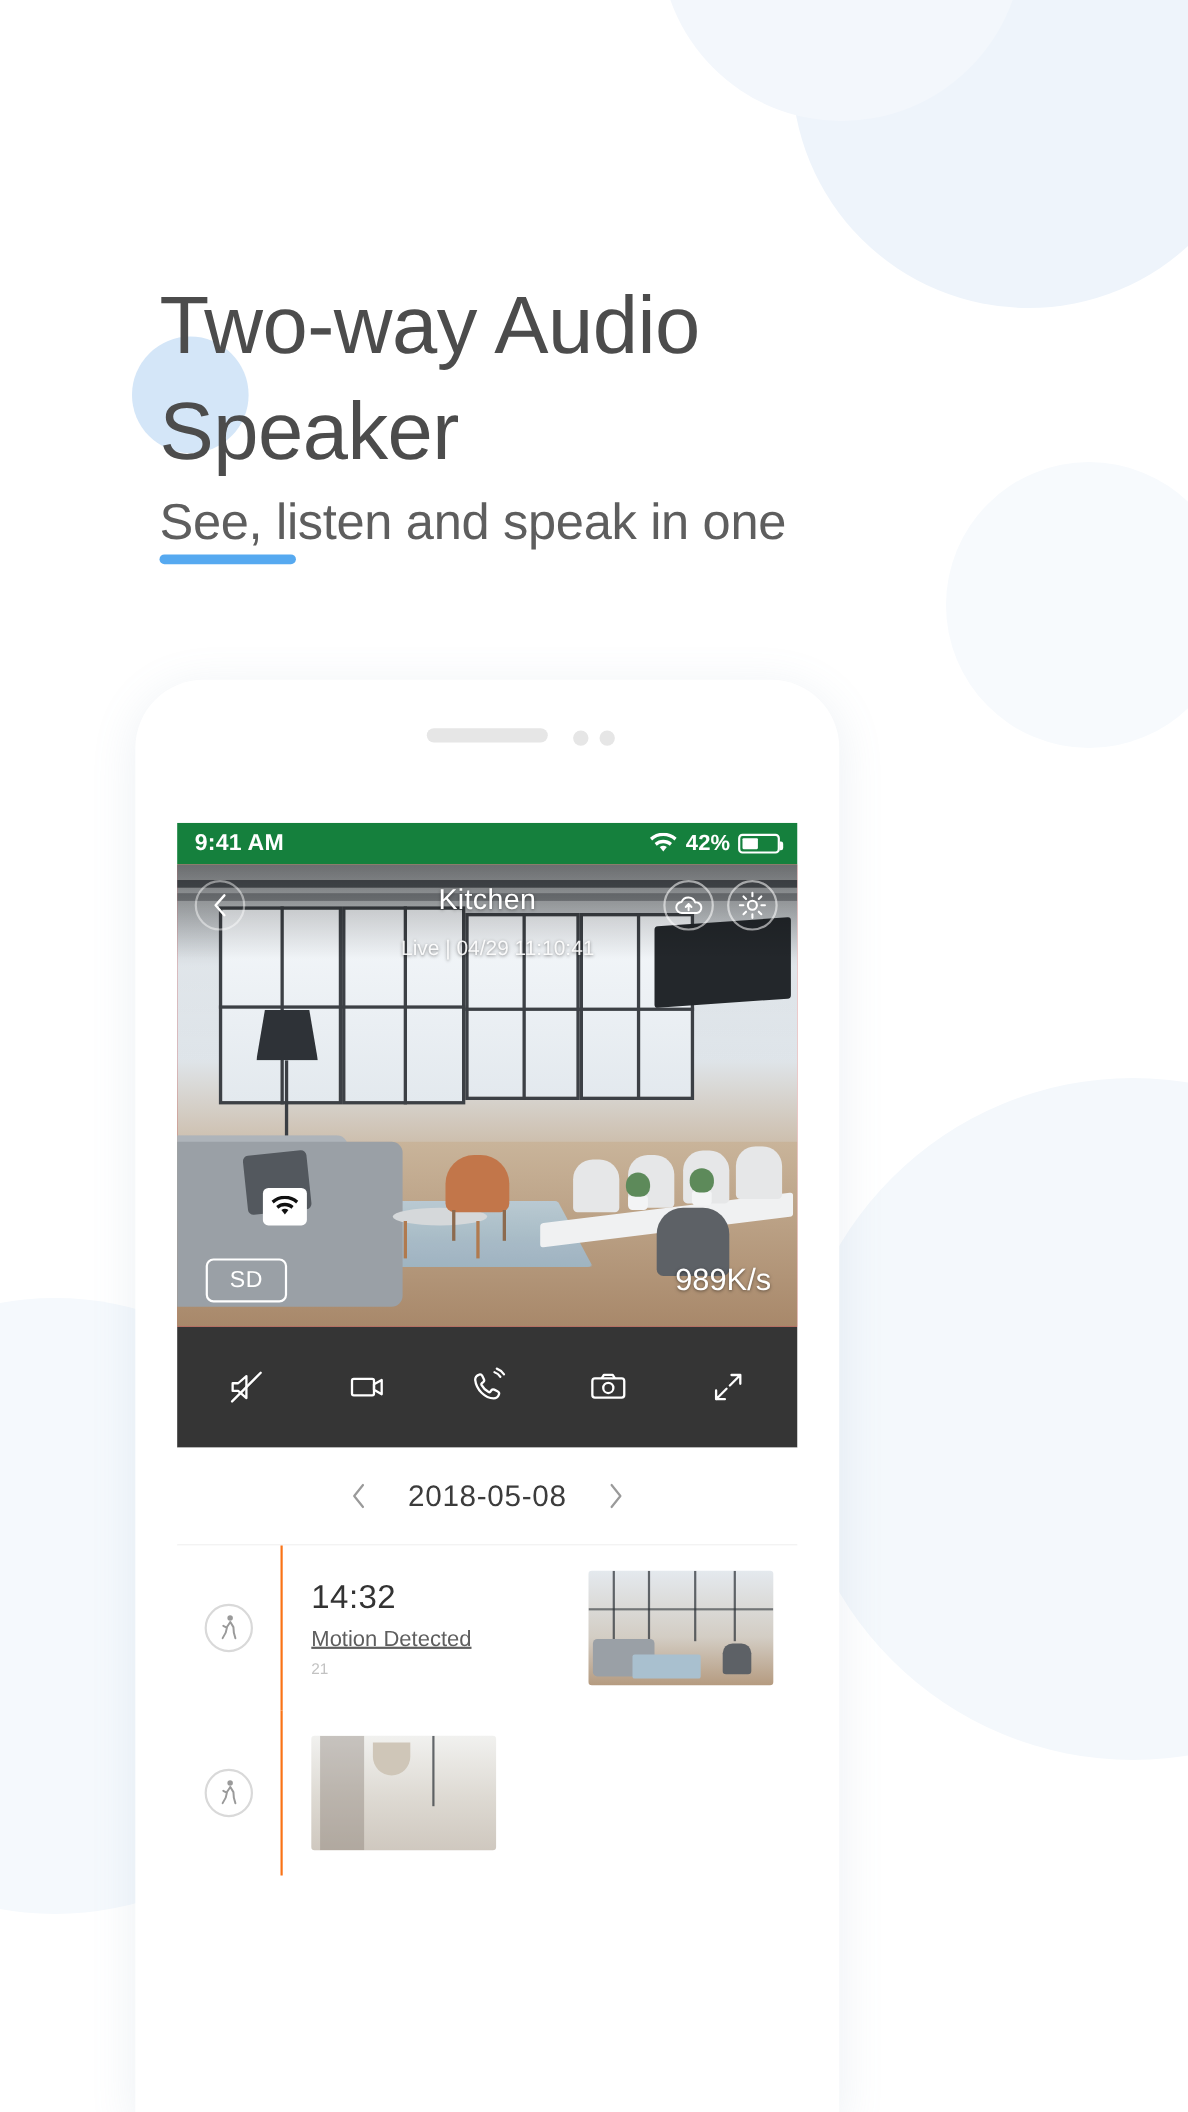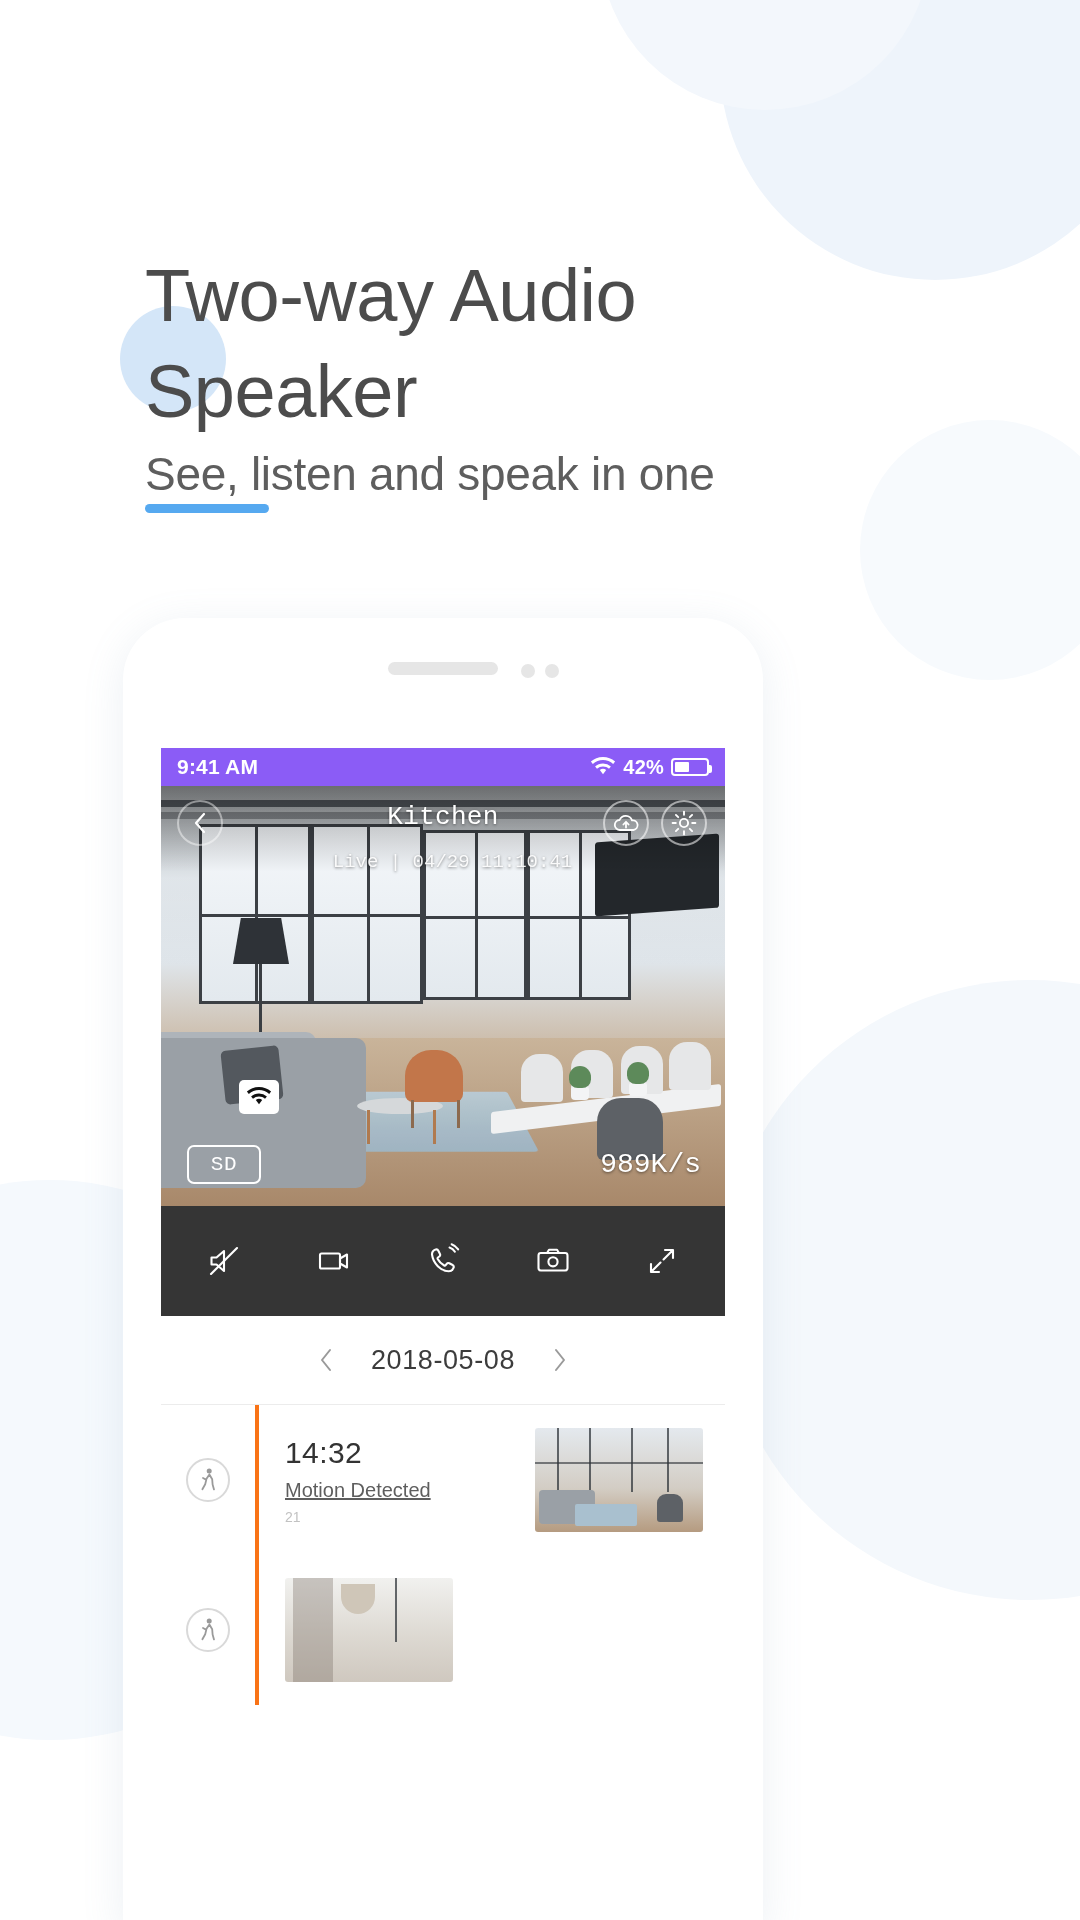--- a/index.html
+++ b/index.html
@@ -157,21 +157,21 @@
     width: 564px;
     height: 1180px;
     background: #ffffff;
     overflow: hidden;
   }
 
   
   .statusbar {
     position: relative;
     height: 38px;
-    background: #8b5cf6;
+    background: #15803d;
     color: #ffffff;
     display: flex;
     align-items: center;
     justify-content: space-between;
     padding: 0 16px;
     box-sizing: border-box;
     font-size: 21px;
     font-weight: 700;
     letter-spacing: 0.2px;
   }
@@ -203,21 +203,20 @@
     background: #ffffff;
     border-radius: 0 2px 2px 0;
   }
 
   
   .video {
     position: relative;
     height: 420px;
     overflow: hidden;
     background: #b91c1c;
-    font-family: Liberation Mono, monospace;
   }
   .room {
     position: absolute;
     inset: 0;
     background:
       linear-gradient(180deg, rgba(0,0,0,0.30) 0%, rgba(0,0,0,0.02) 22%, rgba(0,0,0,0) 45%),
       linear-gradient(180deg, #e9eef2 0%, #dfe5ea 42%, #cdbfae 60%, #b79c82 100%);
     overflow: hidden;
   }
   
@@ -500,21 +499,21 @@
   .rail-dot {
     width: 44px; height: 44px;
     border-radius: 50%;
     border: 2px solid #d9d9d9;
     background: #ffffff;
     display: flex; align-items: center; justify-content: center;
     box-sizing: border-box;
   }
   .event-body {
     flex: 1;
-    border-left: 4px solid #f97316;
+    border-left: 2px solid #f97316;
     height: 100%;
     display: flex;
     align-items: center;
     padding-left: 26px;
     box-sizing: border-box;
   }
   .event-text { flex: 1; }
   .ev-time {
     font-size: 30px;
     color: #333333;

